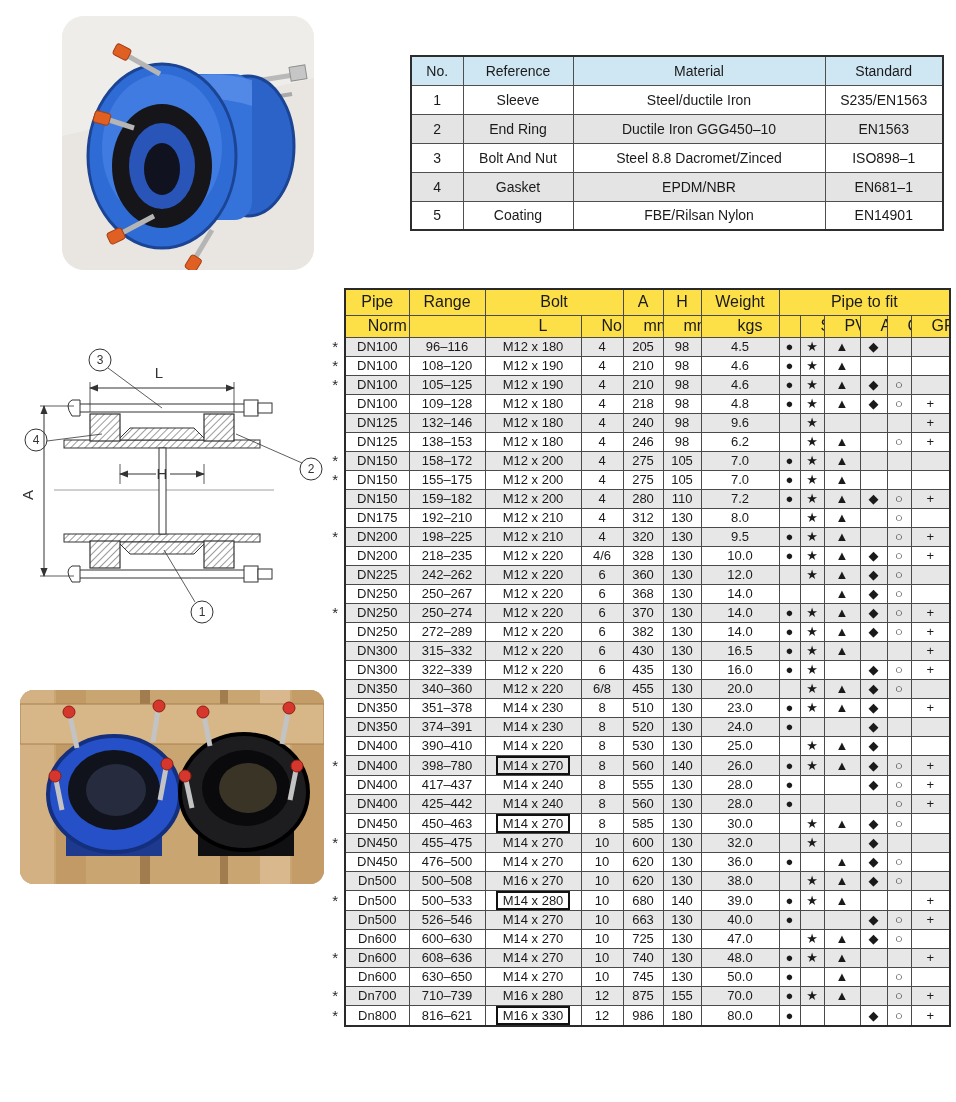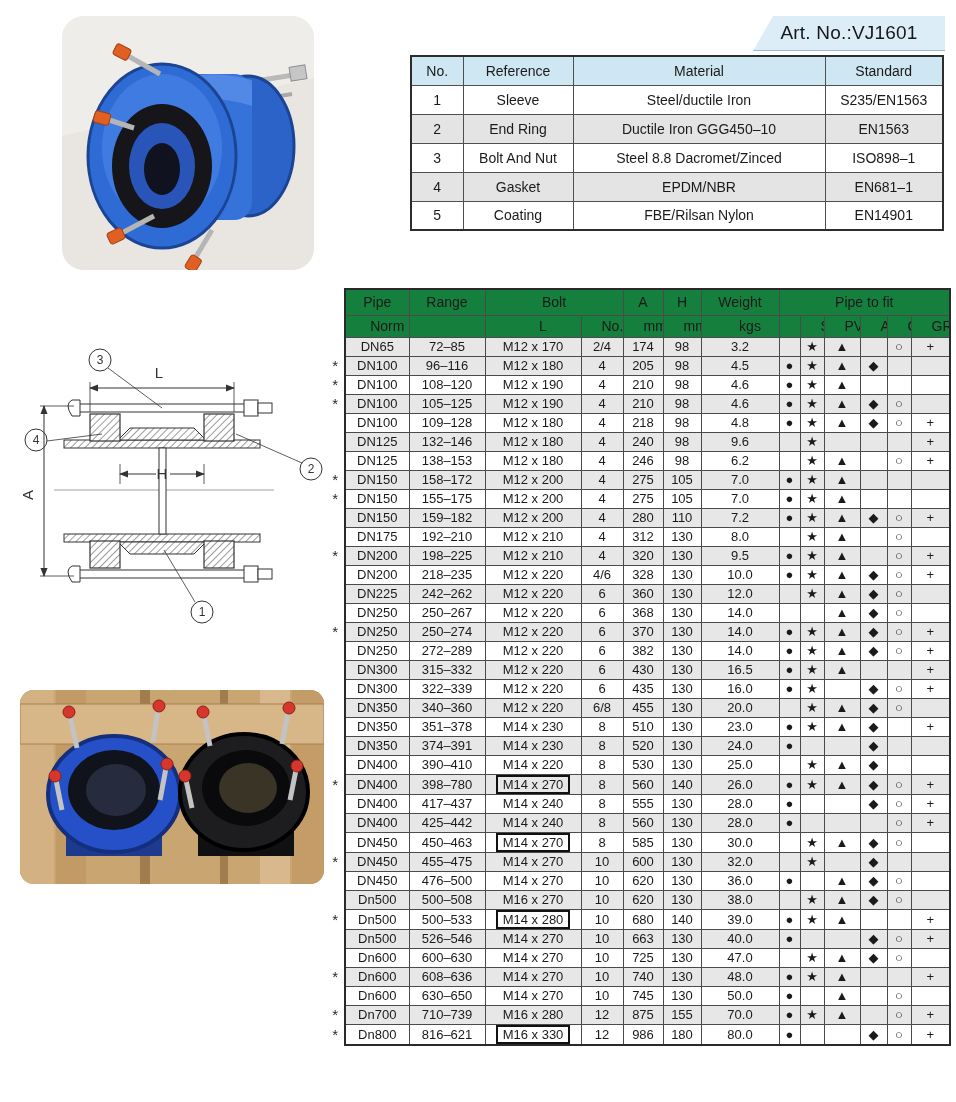--- a/index.html
+++ b/index.html
@@ -44,21 +44,21 @@
   .spec-wrap{ position:absolute; left:321px; top:288px; }
   table.spec{ border-collapse:collapse; table-layout:fixed; width:629px; }
   .spec th, .spec td{
     border:1px solid #4a4a4a; text-align:center; vertical-align:middle;
     font-size:13px; font-weight:normal; background:#ffffff;
     overflow:hidden; white-space:nowrap; padding:0;
   }
   .spec thead tr:nth-child(1) th{ height:26px; }
   .spec thead tr:nth-child(2) th{ height:22px;padding-left:20px; }
   .spec tbody td{ height:19px; }
-  .spec thead th{ background:#15803d; font-size:14px; }
+  .spec thead th{ background:#fde047; font-size:16px; }
   .spec tr.shade td{ background:#e7e7e7; }
   .spec .mark{ border:none !important; background:transparent !important;
     text-align:right; padding-right:6px; font-size:15px; color:#2a2a2a; }
   .spec thead .mark{ background:transparent !important; }
   .spec tr > *:nth-child(2){ border-left:2px solid #2a2a2a; }
   .spec tr > *:last-child{ border-right:2px solid #2a2a2a; }
   .spec thead tr:first-child > *:not(.mark){ border-top:2px solid #2a2a2a; }
   .spec tbody tr:last-child td:not(.mark){ border-bottom:2px solid #2a2a2a; }
   .boxed{ display:inline-block; border:2px solid #111; padding:0 5px; line-height:15px; }
   .sym0{ font-size:13px; } .sym1{ font-size:12px; } .sym2{ font-size:11px; }
@@ -99,23 +99,20 @@
       </g>
       <g fill="#e06023" stroke="#a33f12" stroke-width="1">
         <rect x="52" y="30" width="16" height="12" rx="3" transform="rotate(28 60 36)"></rect>
         <rect x="32" y="96" width="16" height="12" rx="3" transform="rotate(15 40 102)"></rect>
         <rect x="46" y="214" width="16" height="12" rx="3" transform="rotate(-26 54 220)"></rect>
         <rect x="124" y="242" width="15" height="12" rx="3" transform="rotate(-58 131 248)"></rect>
       </g>
     </svg>
   </div>
 
-  <div class="art-banner">
-    <span>Art. No.:VJ1601</span>
-  </div>
 
   <table class="parts">
     <colgroup>
         <col style="width:52px">
         <col style="width:110px">
         <col style="width:252px">
         <col style="width:118px">
       </colgroup>
     <thead>
       <tr>
@@ -325,36 +322,20 @@
           <th>DI</th>
           <th>ST</th>
           <th>PVC</th>
           <th>AC</th>
           <th>CI</th>
           <th>GRP</th>
         </tr>
       </thead>
       <tbody id="spec-body">
           <tr class="shade">
-            <td class="mark"></td>
-            <td>DN65</td>
-            <td>72–85</td>
-            <td>M12 x 170</td>
-            <td>2/4</td>
-            <td>174</td>
-            <td>98</td>
-            <td>3.2</td>
-            <td class="sym0"></td>
-            <td class="sym1">★</td>
-            <td class="sym2">▲</td>
-            <td class="sym3"></td>
-            <td class="sym4">○</td>
-            <td class="sym5">+</td>
-          </tr>
-          <tr class="shade">
             <td class="mark">*</td>
             <td>DN100</td>
             <td>96–116</td>
             <td>M12 x 180</td>
             <td>4</td>
             <td>205</td>
             <td>98</td>
             <td>4.5</td>
             <td class="sym0">●</td>
             <td class="sym1">★</td>

